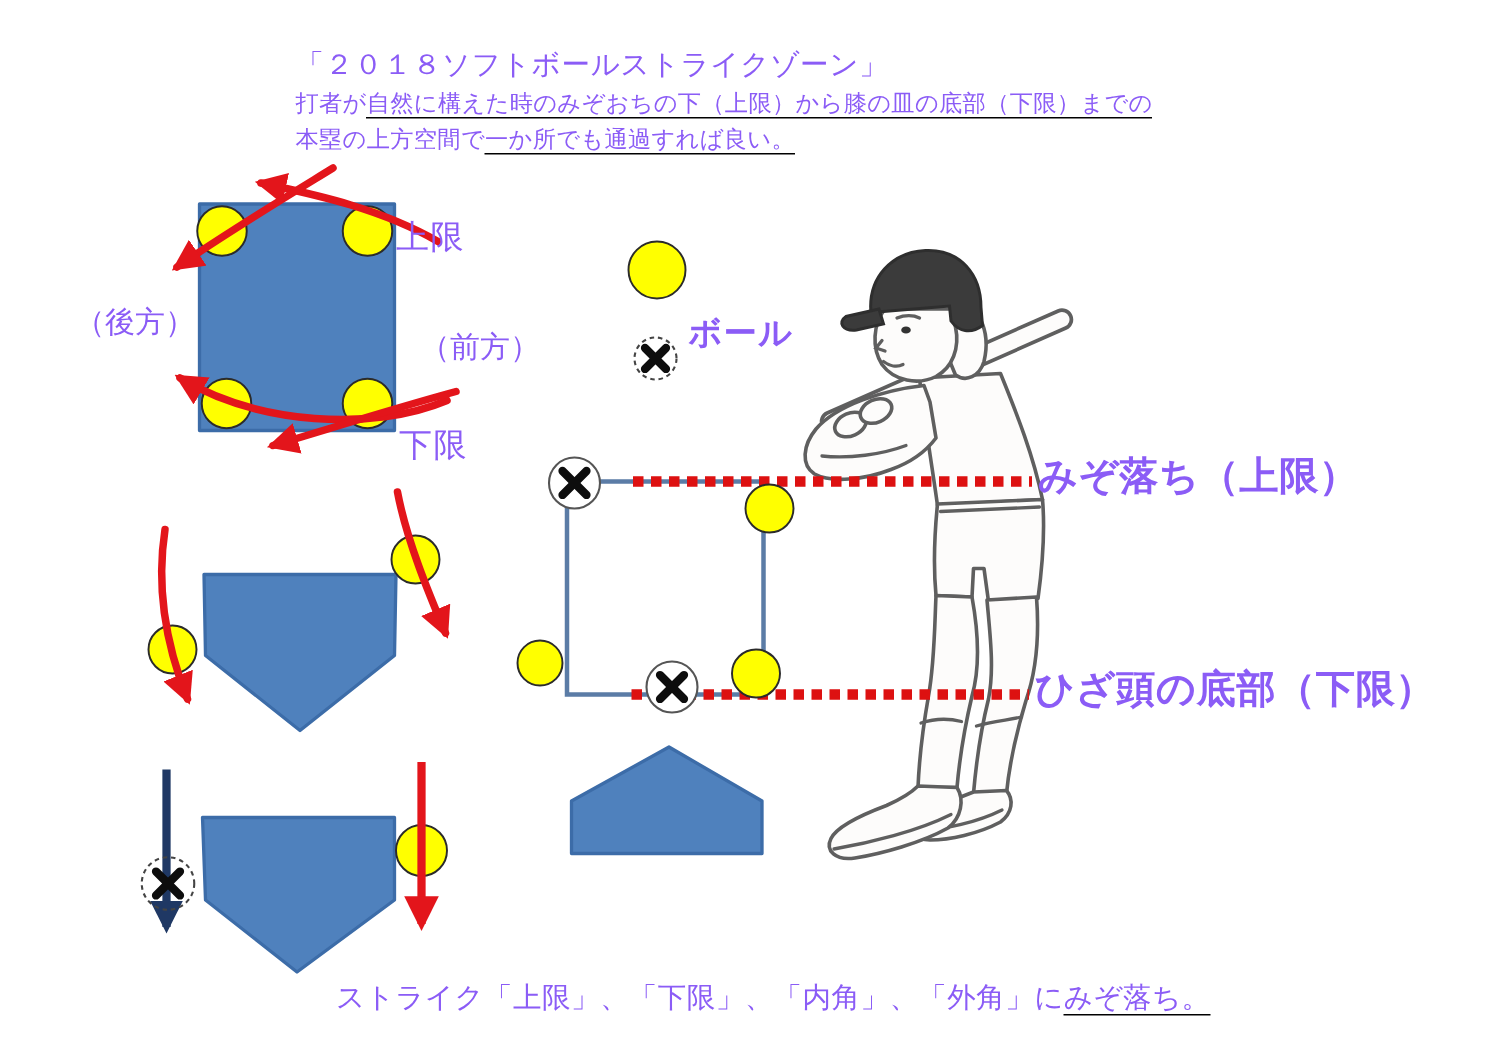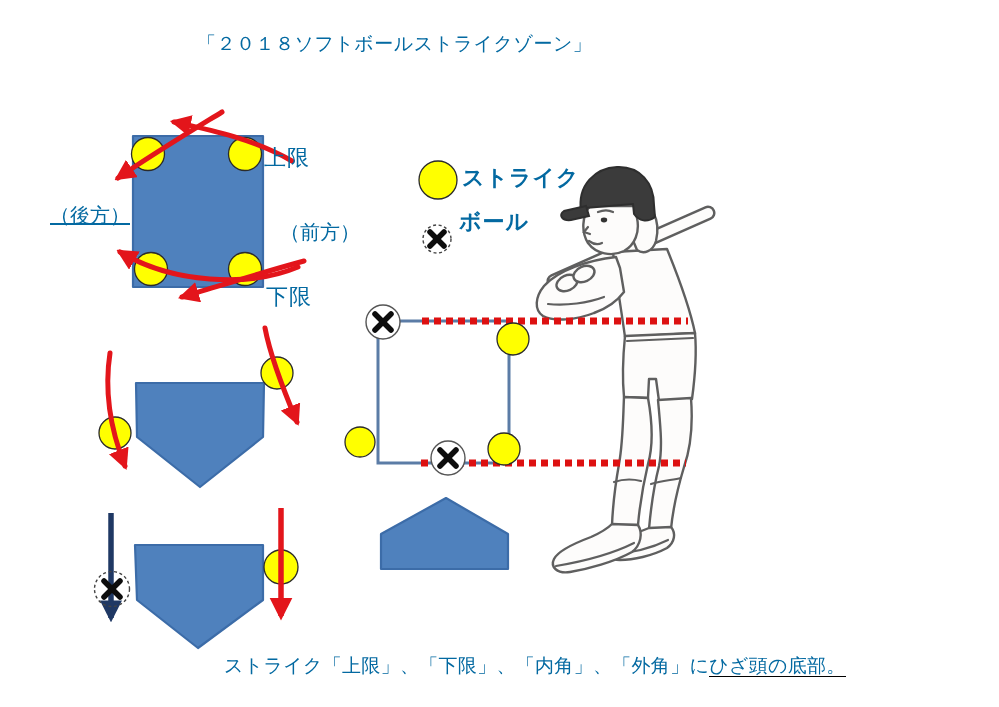--- a/index.html
+++ b/index.html
@@ -1,18 +1,18 @@
 <!DOCTYPE html>
 <html><head>
 <meta charset="utf-8">
 <style>
   html,body{margin:0;padding:0;background:#fff;}
   .canvas{
     position:relative;width:999px;height:707px;background:#ffffff;overflow:hidden;
-    font-family:"Liberation Sans","DejaVu Sans",sans-serif;color:#0369a1;
+    font-family:"Liberation Sans","DejaVu Sans",sans-serif;color:#8b5cf6;
   }
   .layer{position:absolute;left:0;top:0;}
   .txt{position:absolute;white-space:nowrap;line-height:1.25;}
   .u{border-bottom:1.6px solid #000;}
   .title{font-size:19px;letter-spacing:0.5px;}
   .body-line{font-size:15.5px;letter-spacing:0.2px;}
   .corner-label{font-size:22px;letter-spacing:1px;}
   .dir-label{font-size:20px;}
   .legend-label{font-size:22px;font-weight:600;letter-spacing:1px;}
   .zone-label{font-size:26px;font-weight:600;letter-spacing:0.5px;}
@@ -134,26 +134,29 @@
       <line class="xmark" x1="391" y1="314" x2="375" y2="330"></line>
       <circle class="xcircle" cx="448" cy="458" r="17"></circle>
       <line class="xmark" x1="440" y1="450" x2="456" y2="466"></line>
       <line class="xmark" x1="456" y1="450" x2="440" y2="466"></line>
       <polygon class="plate" points="446,498 508,534 508,569 381,569 381,534"></polygon>
     </g>
   </svg>
 
   <div class="txt title" style="left:197px;top:32px;">「２０１８ソフトボールストライクゾーン」</div>
 
+  <div class="txt body-line" style="left:197px;top:60px;"><span>打者が</span><span class="u">自然に構えた時のみぞおちの下（上限）から膝の皿の底部（下限）までの</span></div>
 
+  <div class="txt body-line" style="left:197px;top:84px;"><span>本塁の上方空間で</span><span class="u">一か所でも通過すれば良い。</span></div>
 
   <div class="txt corner-label" style="left:264px;top:112px;margin-top:32px;">上限</div>
   <div class="txt corner-label" style="left:266px;top:283px;">下限</div>
-  <div class="txt dir-label" style="left:50px;top:203px;text-decoration:underline;">（後方）</div>
+  <div class="txt dir-label" style="left:50px;top:203px;">（後方）</div>
   <div class="txt dir-label" style="left:280px;top:220px;">（前方）</div>
 
-  <div class="txt legend-label" style="left:462px;top:164px;">ストライク</div>
   <div class="txt legend-label" style="left:459px;top:208px;">ボール</div>
 
+  <div class="txt zone-label" style="left:692px;top:301px;">みぞ落ち（上限）</div>
+  <div class="txt zone-label" style="left:690px;top:443px;">ひざ頭の底部（下限）</div>
 
-  <div class="txt footer-line" style="left:224px;top:654px;"><span>ストライク「上限」、「下限」、「内角」、「外角」に</span><span class="u">ひざ頭の底部。</span></div>
+  <div class="txt footer-line" style="left:224px;top:654px;"><span>ストライク「上限」、「下限」、「内角」、「外角」に</span><span class="u">みぞ落ち。</span></div>
 
 </div>
 
 </body></html>

